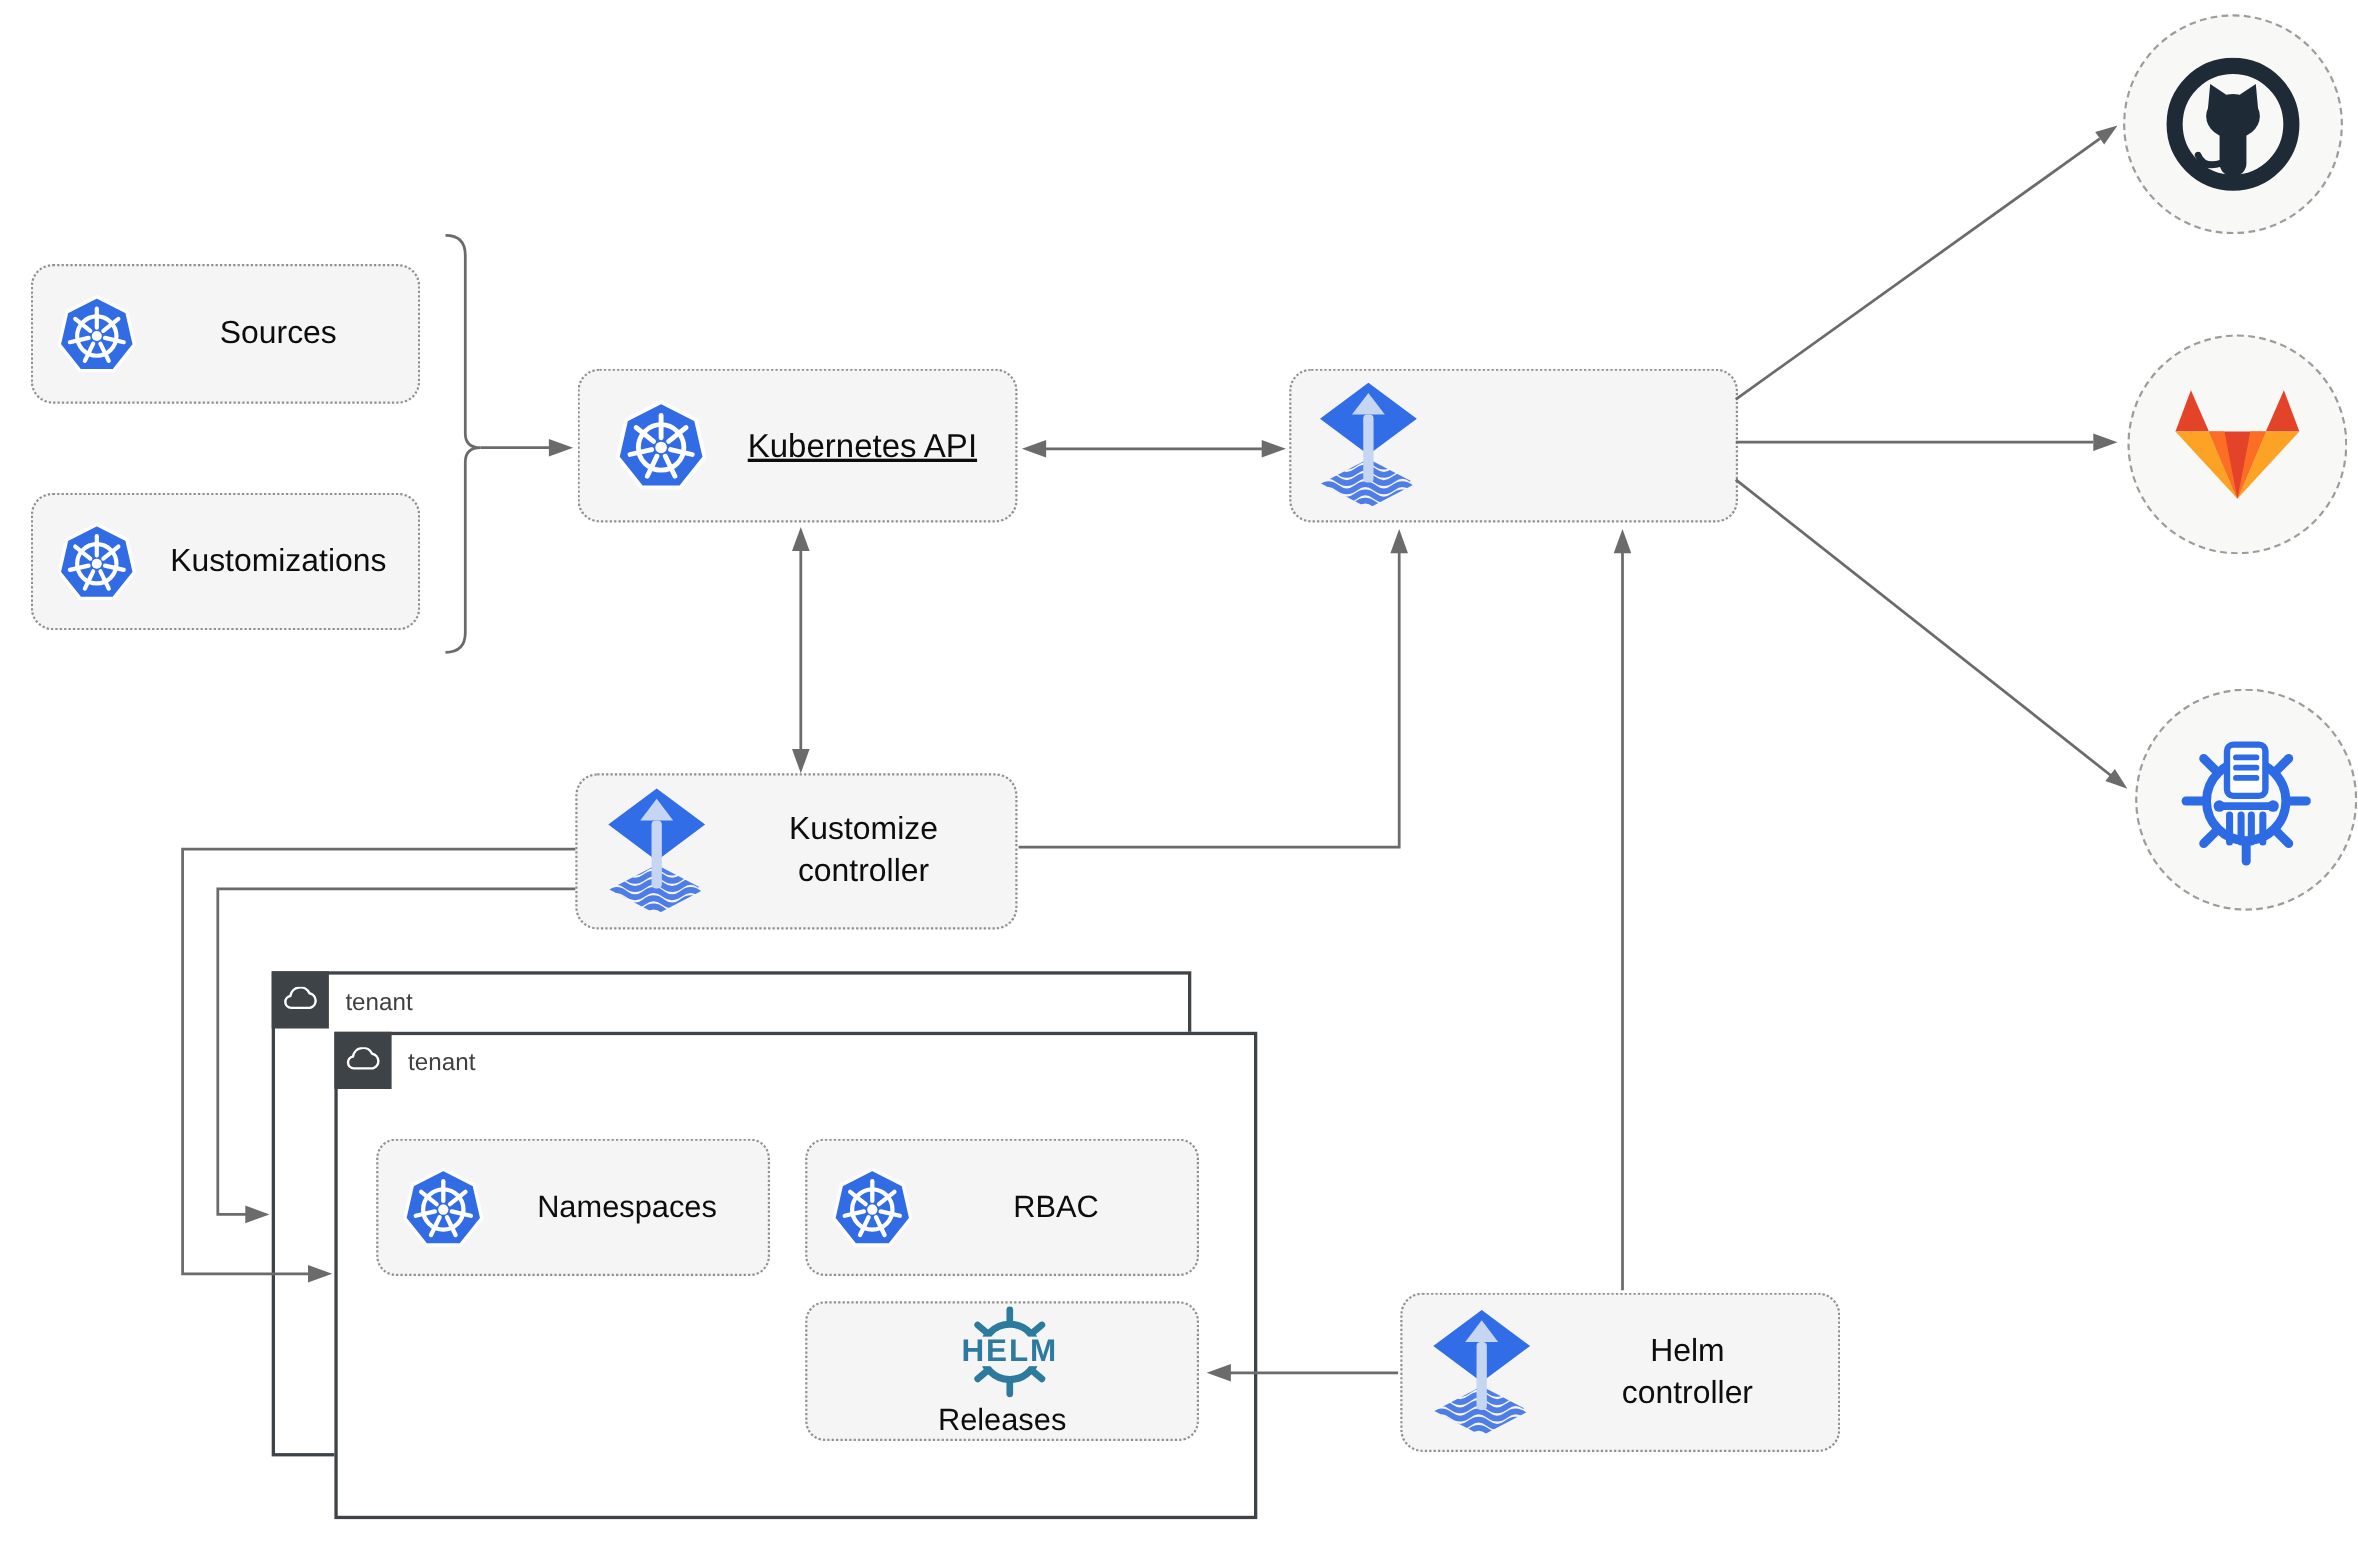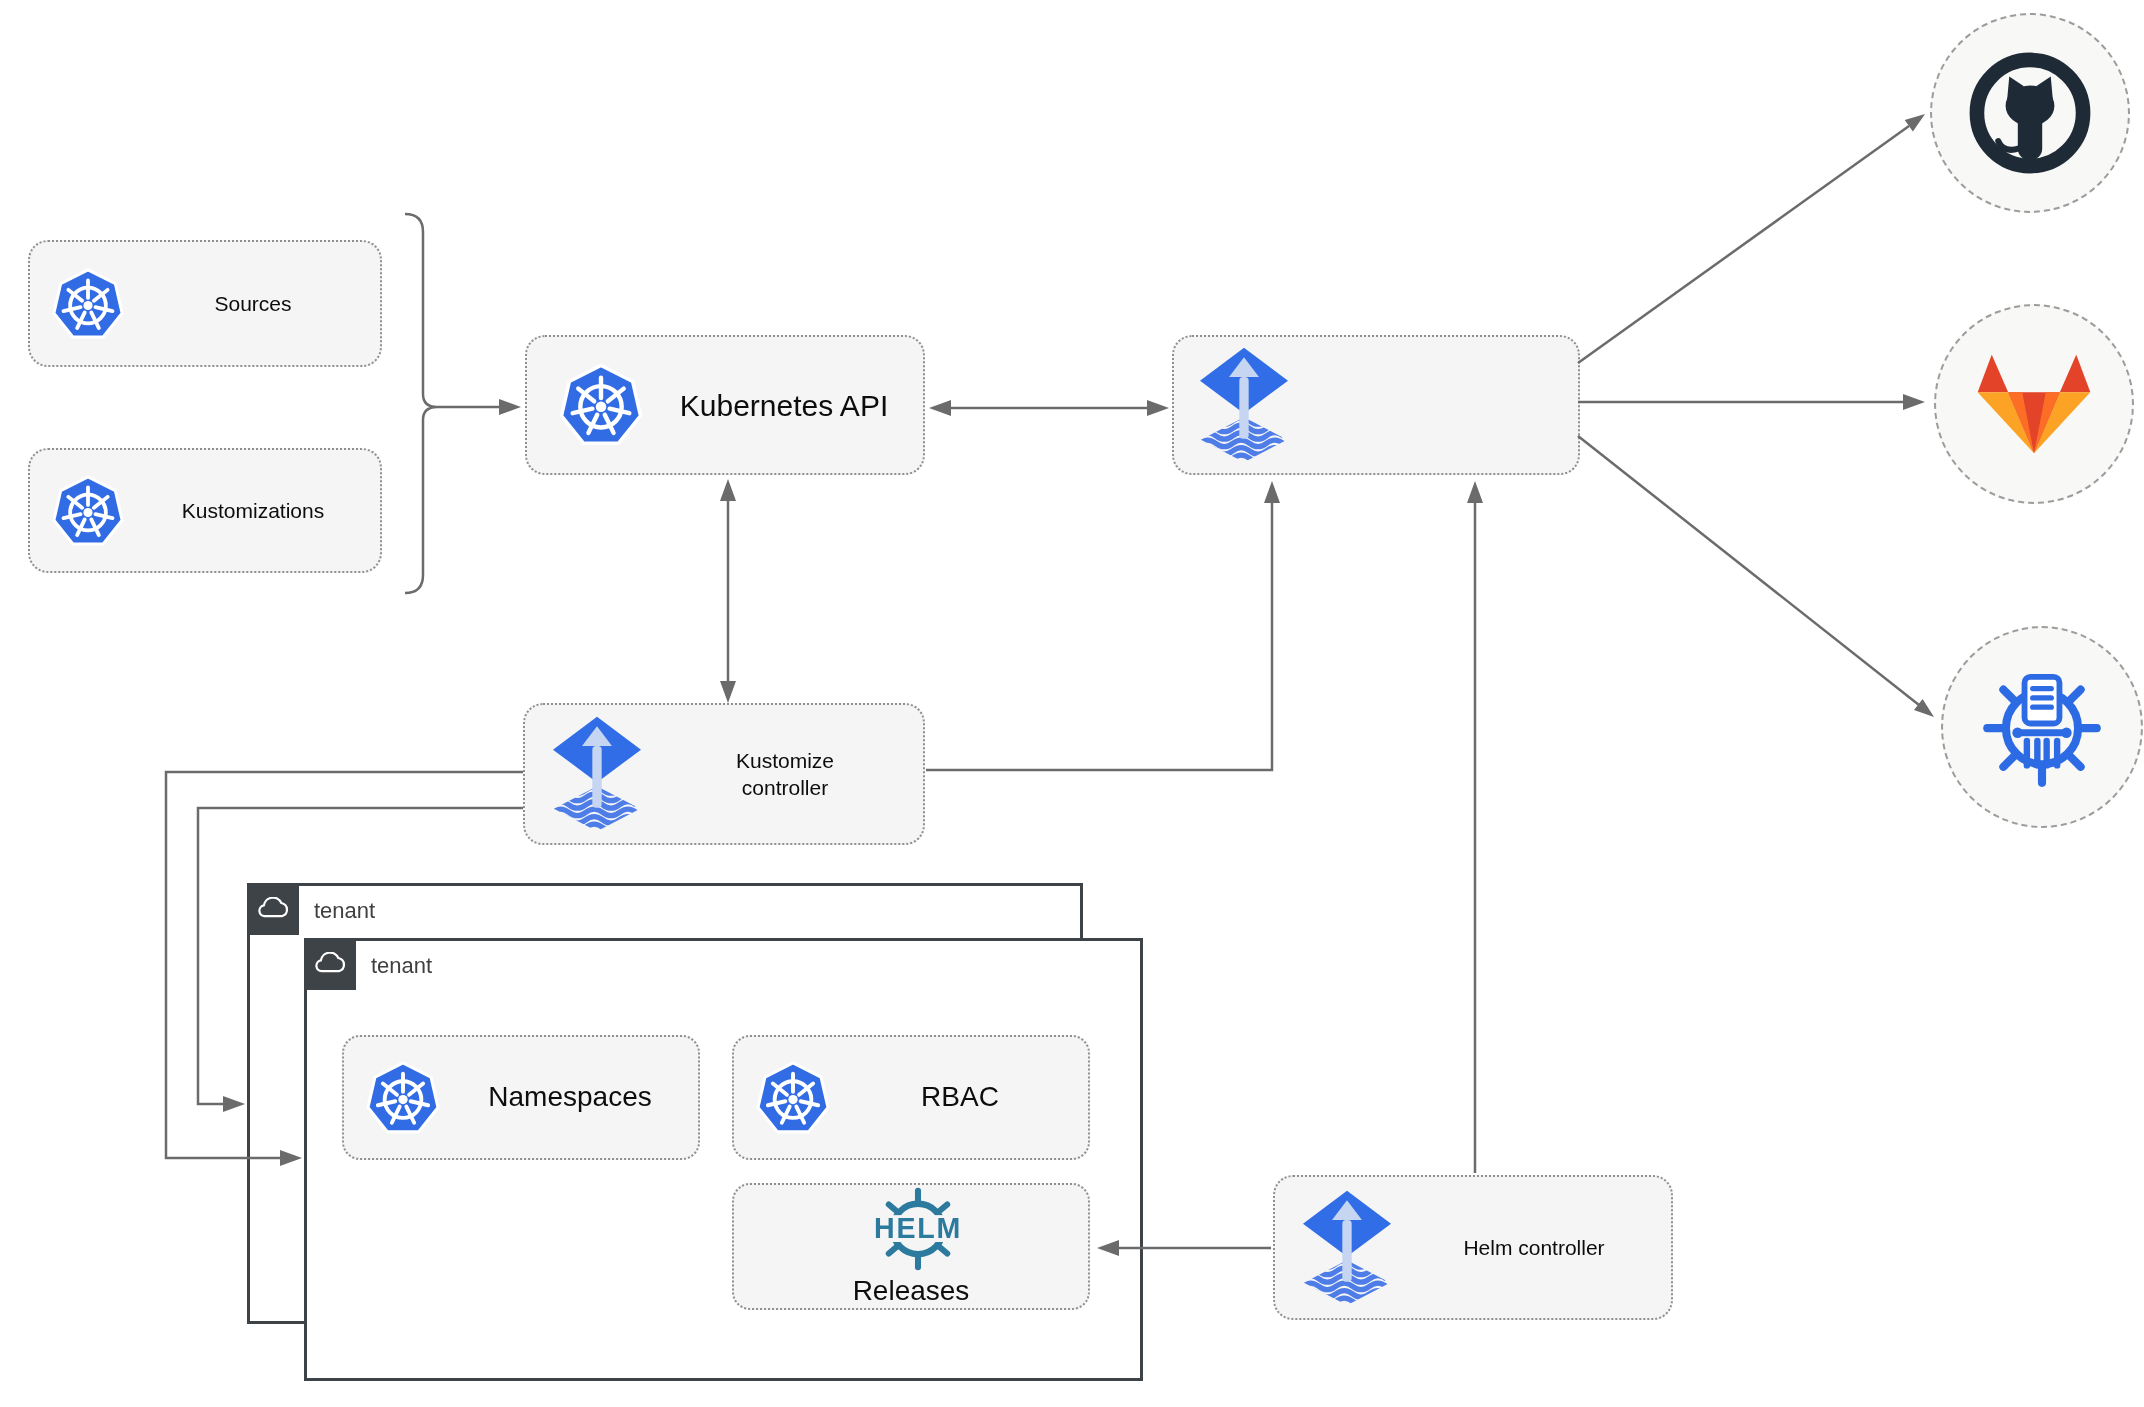--- a/index.html
+++ b/index.html
@@ -4,21 +4,21 @@
 <style>
   html,body{margin:0;padding:0;background:#fff;}
   body{font-family:"Liberation Sans","DejaVu Sans",sans-serif;}
   #canvas{position:relative;width:2144px;height:1407px;background:#ffffff;overflow:hidden;}
 
   
   .node{position:absolute;box-sizing:border-box;background:#F5F5F5;
         border:2.5px dotted #8F8F8F;border-radius:20px;
         display:flex;align-items:center;z-index:3;}
   .node .icon{flex:0 0 auto;display:flex;align-items:center;justify-content:center;}
-  .node .lbl{flex:1;text-align:center;color:#0d0d0d;font-size:21px;line-height:1.3;}
+  .node .lbl{flex:1;text-align:center;color:#0d0d0d;font-size:29px;line-height:1.3;}
   .node.two-line .lbl{max-width:190px;margin:0 auto;}
   .node.nowrap .lbl{white-space:nowrap;}
 
   
   .tenant{position:absolute;box-sizing:border-box;background:#ffffff;
           border:3px solid #3E4347;}
   .tenant .tab{position:absolute;top:-3px;left:-3px;width:52px;height:52px;
                background:#3E4347;display:flex;align-items:center;justify-content:center;}
   .tenant .tlabel{position:absolute;left:64px;top:12px;font-size:22px;color:#404040;}
 
@@ -157,21 +157,21 @@
       </span>
     <span class="lbl">Kustomizations</span>
   </div>
 
   <div class="node nowrap" style="left:525px;top:335px;width:400px;height:140px;">
     <span class="icon" style="margin-left:30px;">
       <svg width="88" height="88" viewBox="0 0 100 100">
           <use href="#ic-k8s"></use>
         </svg>
       </span>
-    <span class="lbl" style="font-size:30px;">Kubernetes API</span>
+    <span class="lbl" style="font-size:30px;text-decoration:underline;">Kubernetes API</span>
   </div>
 
   <div class="node two-line" style="left:1172px;top:335px;width:408px;height:140px;">
     <span class="icon" style="margin-left:20px;">
       <svg width="100" height="118" viewBox="0 0 100 126">
           <use href="#ic-flux"></use>
         </svg>
       </span>
   </div>
 

